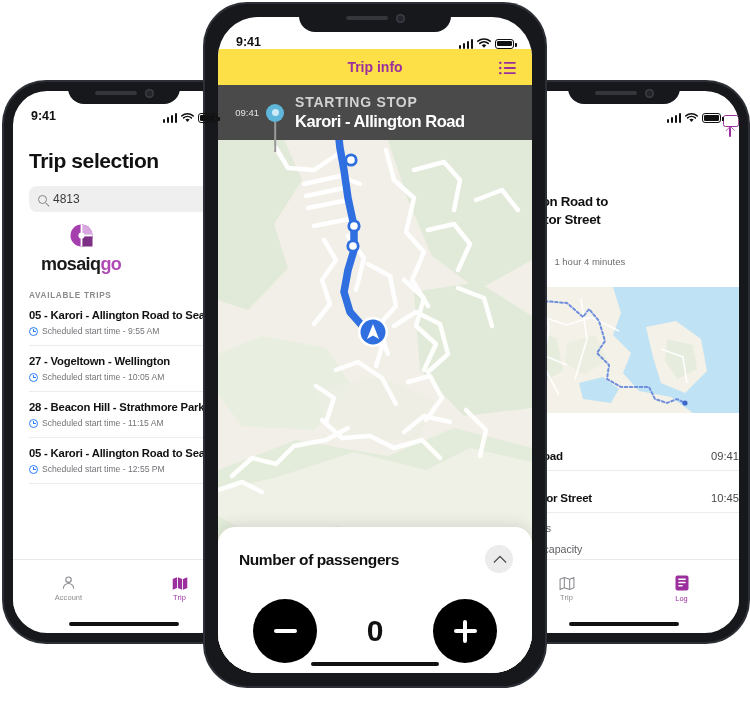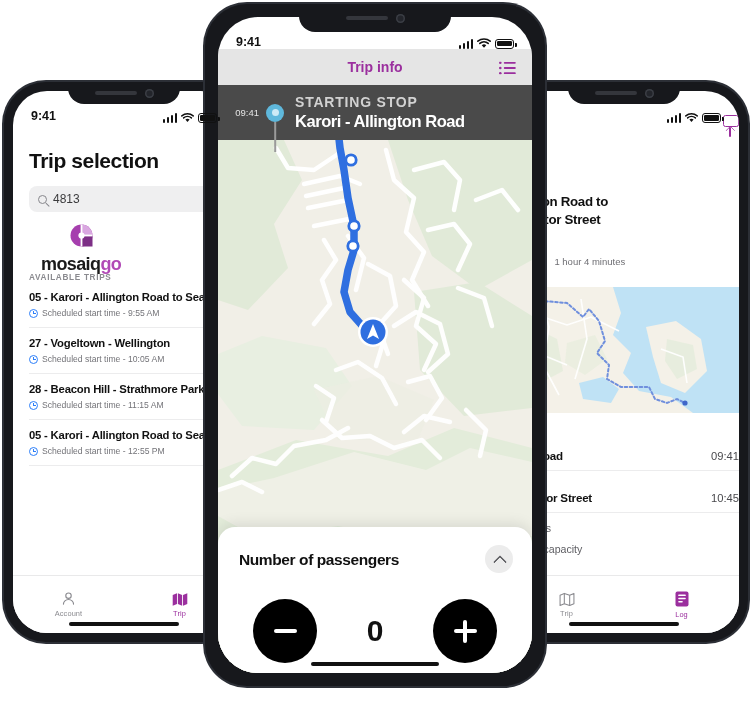--- a/index.html
+++ b/index.html
@@ -60,35 +60,35 @@
   .section-label { font-size:8.2px; font-weight:bold; letter-spacing:0.7px; color:#8a8a8f; }
   .trip-item { padding:9px 0 9px 0; border-bottom:1px solid #ececed; }
   .trip-name { font-size:11.3px; font-weight:bold; color:#111; white-space:nowrap; letter-spacing:-0.2px;}
   .trip-sub { display:flex; align-items:center; gap:4px; margin-top:5px;
               font-size:8.6px; color:#737378; white-space:nowrap; }
   .clock { width:9px; height:9px; border:1.2px solid #2d7ff9; border-radius:50%;
            position:relative; flex:none; }
   .clock::before{content:""; position:absolute; left:3.3px; top:1.6px; width:1.1px; height:3.1px; background:#2d7ff9;}
   .clock::after{content:""; position:absolute; left:3.9px; top:3.9px; width:2.6px; height:1.1px; background:#2d7ff9;}
 
-  .tabbar { position:absolute; bottom:0; left:0; right:0; height:58px;
+  .tabbar { position:absolute; bottom:16px; left:0; right:0; height:58px;
             border-top:1px solid #e9e9ea; background:#fff;
             display:flex; align-items:center; z-index:20; }
   .tab { flex:1; display:flex; flex-direction:column; align-items:center; gap:3px; }
   .tab-label { font-size:7.4px; letter-spacing:0.1px; }
   .tab.inactive .tab-label { color:#8a8a8f; }
   .tab.active .tab-label { color:#9b2f9e; }
 
   
   #phone-center { left:205px; top:4px; width:340px; height:682px; z-index:20; }
   #screen-center { left:13px; top:13px; width:314px; height:656px; border-radius:40px; }
   #notch-center { width:152px; height:28px; }
   #homebar-center { width:128px; }
 
-  .navbar { position:absolute; top:32px; left:0; right:0; height:36px; background:#e5e5e5;
+  .navbar { position:absolute; top:32px; left:0; right:0; height:36px; background:#fde047;
             display:flex; align-items:center; justify-content:center; z-index:25; }
   .navbar-title { font-size:14px; font-weight:bold; }
   .list-icon { position:absolute; right:16px; top:50%; transform:translateY(-50%);
                width:17px; height:13px; }
 
   .stopbar { position:absolute; top:68px; left:0; right:0; height:55px; background:#4a4a4a; z-index:24;
              display:flex; align-items:center; }
   .stopbar-time { width:48px; text-align:right; padding-right:7px; font-size:9.5px; color:#e3e3e3; flex:none;}
   .stopdot { width:18px; height:18px; border-radius:50%; background:#5fb8dc;
              display:flex; align-items:center; justify-content:center; flex:none; position:relative;}
@@ -199,21 +199,21 @@
               <rect x="11.5" y="10.6" width="11" height="1.8" fill="#ffffff"></rect>
               <circle cx="11.5" cy="11.5" r="3.1" fill="#ffffff"></circle>
             </svg>
           </span>
           <span class="logo-word">
             <span class="a">mosaiq</span><span class="b">go</span>
           </span>
         </div>
       </div>
 
-      <div style="position:absolute; left:16px; right:-18px; top:182px;">
+      <div style="position:absolute; left:16px; right:-18px; top:200px;">
         <div class="section-label">AVAILABLE TRIPS</div>
 
         <div class="trip-item">
           <div class="trip-name">05 - Karori - Allington Road to Sea</div>
           <div class="trip-sub">
             <span class="clock"></span>
             <span>Scheduled start time - 9:55 AM</span>
           </div>
         </div>
         <div class="trip-item">

